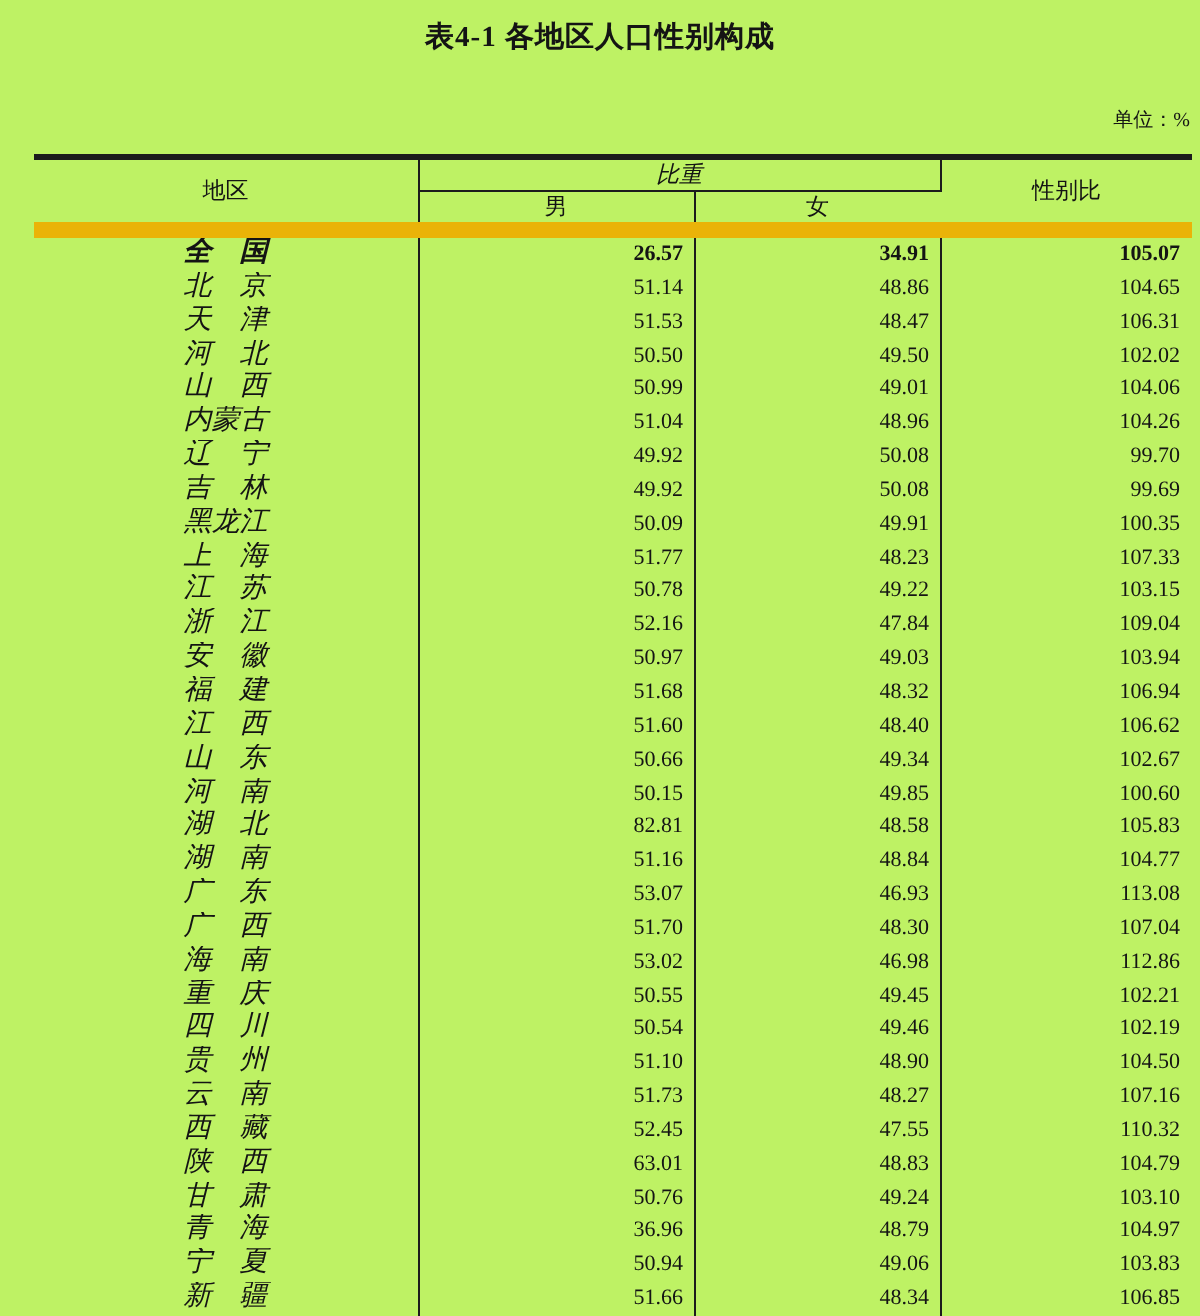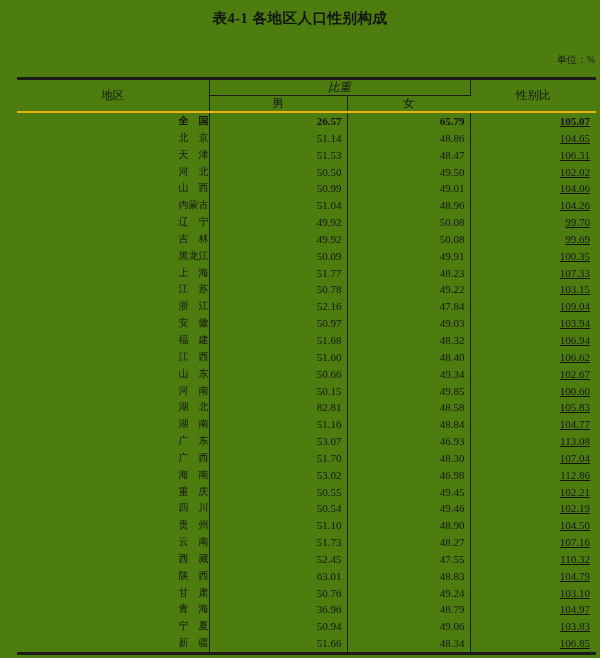--- a/index.html
+++ b/index.html
@@ -1,20 +1,20 @@
 <!DOCTYPE html>
 <html><head>
 <meta charset="utf-8">
 <style>
   * { margin:0; padding:0; box-sizing:border-box; }
   html,body { background:#ffffff; }
   .page {
     position:relative;
     width:600px; height:658px;
-    background:#4d7c0f;
+    background:#bef264;
     font-family:"Liberation Serif", serif;
     color:#111111;
     overflow:hidden;
   }
   .title {
     position:absolute; top:9px; left:0; width:100%;
     text-align:center;
     font-size:14.5px; font-weight:bold;
     letter-spacing:0.5px;
     color:#141414;
@@ -35,42 +35,43 @@
   }
   .stat-table th {
     font-weight:normal;
     font-size:11.5px;
     text-align:center;
     padding:0;
     color:#141414;
   }
   .stat-table thead tr.h1 th { height:17px; }
   .stat-table thead tr.h2 th { height:16px; }
-  .stat-table thead { border-bottom:2px solid #eab308;margin-top:32px; }
+  .stat-table thead { border-bottom:8px solid #eab308;margin-top:32px; }
   th.h-region  { border-right:1px solid #1c1c1c; }
   th.h-prop    { border-bottom:1px solid #1c1c1c; border-right:1.5px solid #1c1c1c;font-style:italic; }
   th.h-male    { border-right:1px solid #1c1c1c; }
   .stat-table td {
     height:16.84px;
     padding:0;
     font-size:11px;
     line-height:16.84px;
     color:#141414;
     white-space:nowrap;
     overflow:hidden;
   }
   td.region {
-    text-align:right;
-    font-size:10px;
+    text-align:center;
+    font-size:14px;
     border-right:1px solid #1c1c1c;
+    font-style:italic;
   }
   td.num { text-align:right; }
   td.male   { padding-right:5px; border-right:1px solid #1c1c1c; }
   td.female { padding-right:5px; border-right:1.5px solid #1c1c1c; }
-  td.ratio  { padding-right:6px;text-decoration:underline; }
+  td.ratio  { padding-right:6px; }
   tr.total td { font-weight:bold; }
 </style>
 </head>
 <body>
 
 <div class="page">
 
   <div class="title">表4-1 各地区人口性别构成</div>
 
   <div class="unit-note">单位：%</div>
@@ -90,21 +91,21 @@
       </tr>
       <tr class="h2">
         <th class="h-male">男</th>
         <th class="h-female">女</th>
       </tr>
     </thead>
     <tbody>
         <tr class="total">
           <td class="region">全　国</td>
           <td class="num male">26.57</td>
-          <td class="num female">65.79</td>
+          <td class="num female">34.91</td>
           <td class="num ratio">105.07</td>
         </tr>
         <tr>
           <td class="region">北　京</td>
           <td class="num male">51.14</td>
           <td class="num female">48.86</td>
           <td class="num ratio">104.65</td>
         </tr>
         <tr>
           <td class="region">天　津</td>

